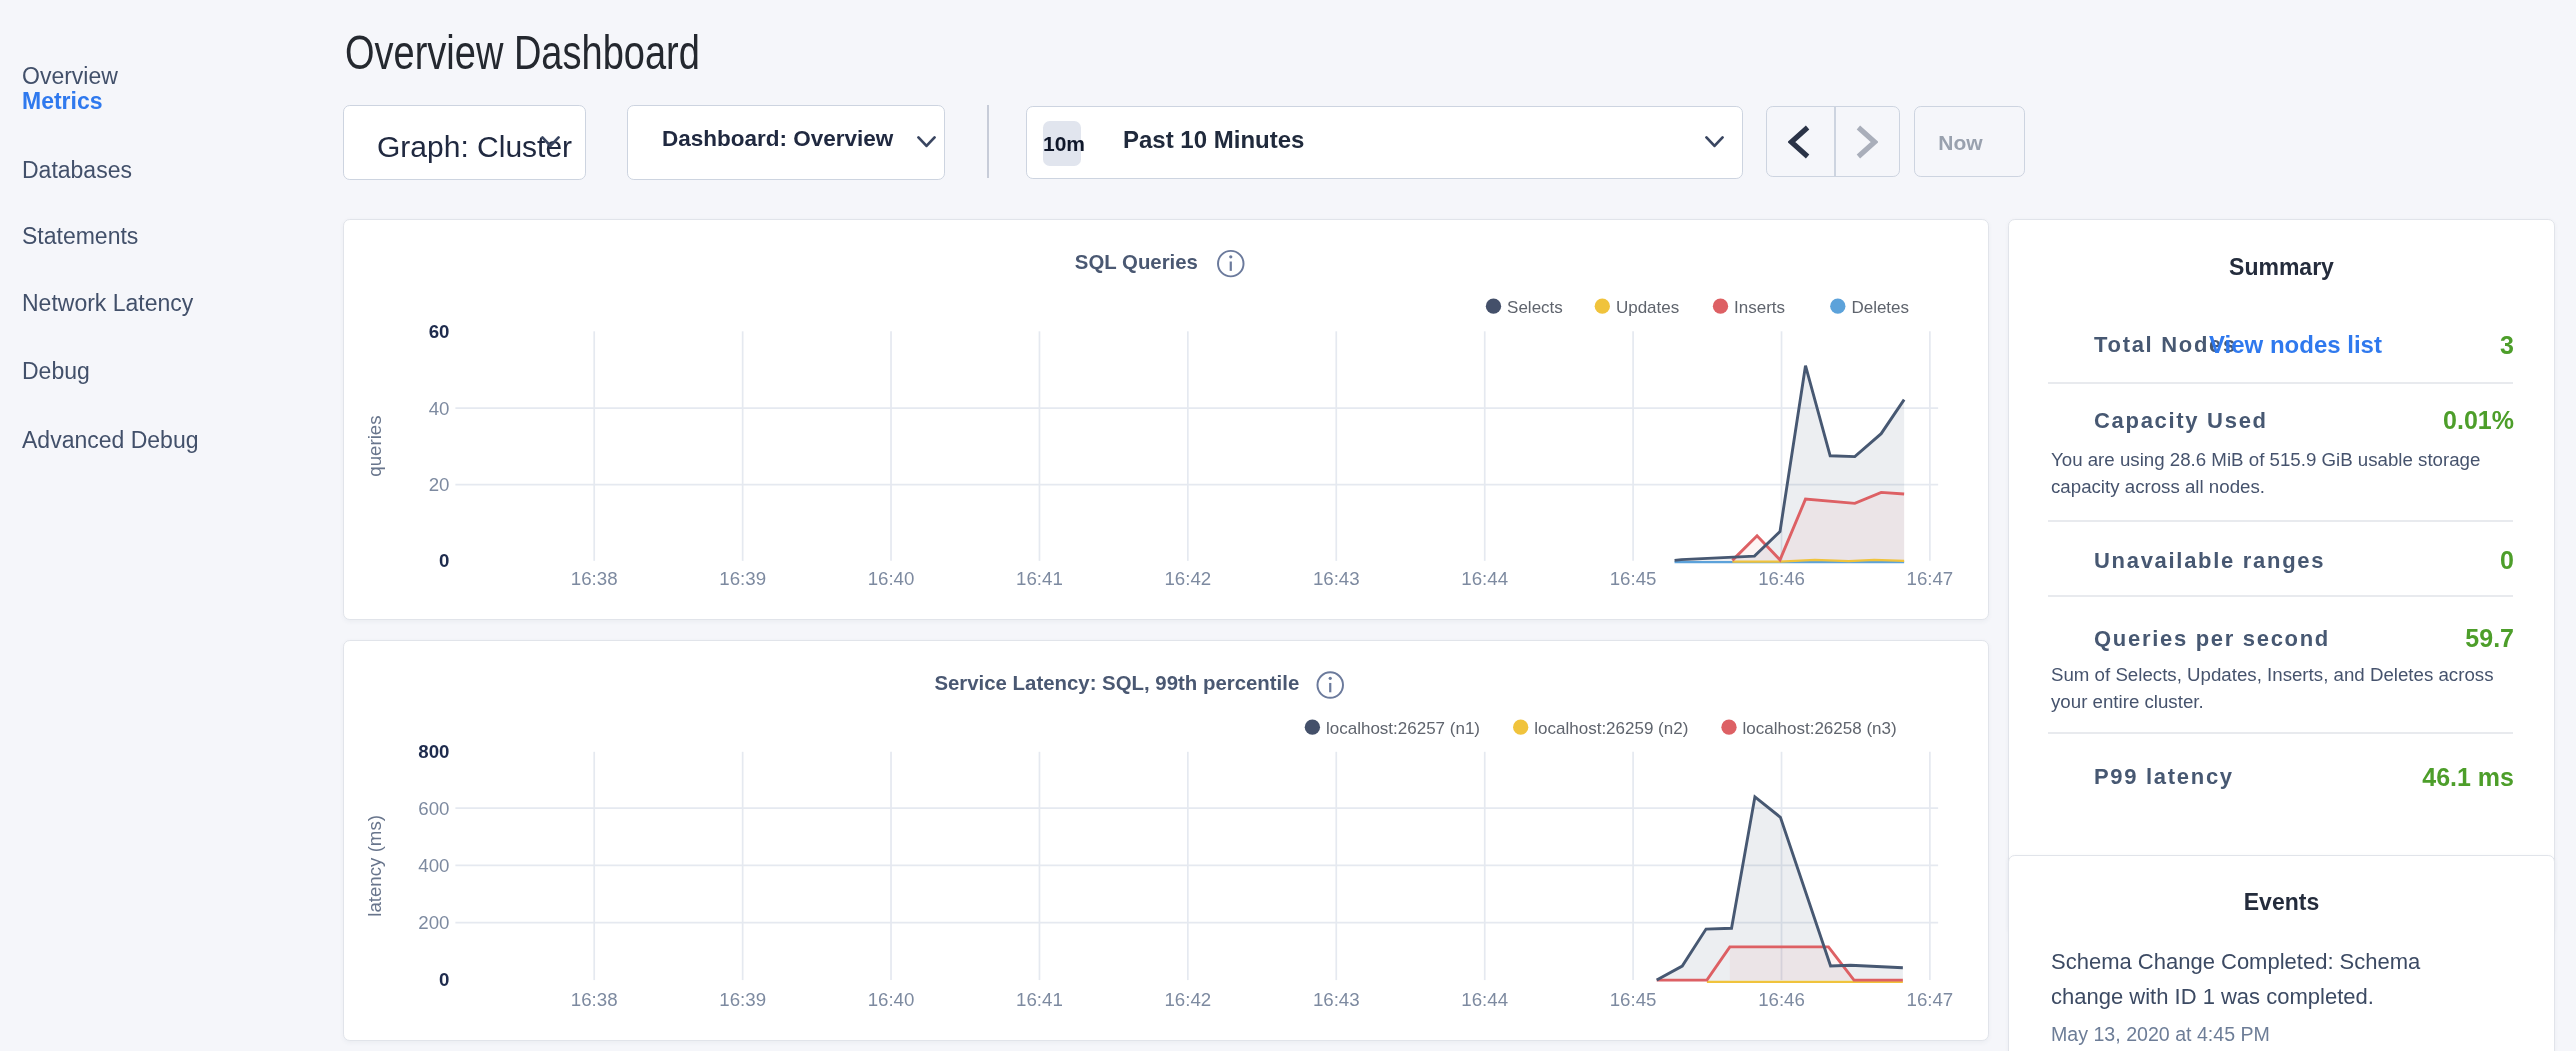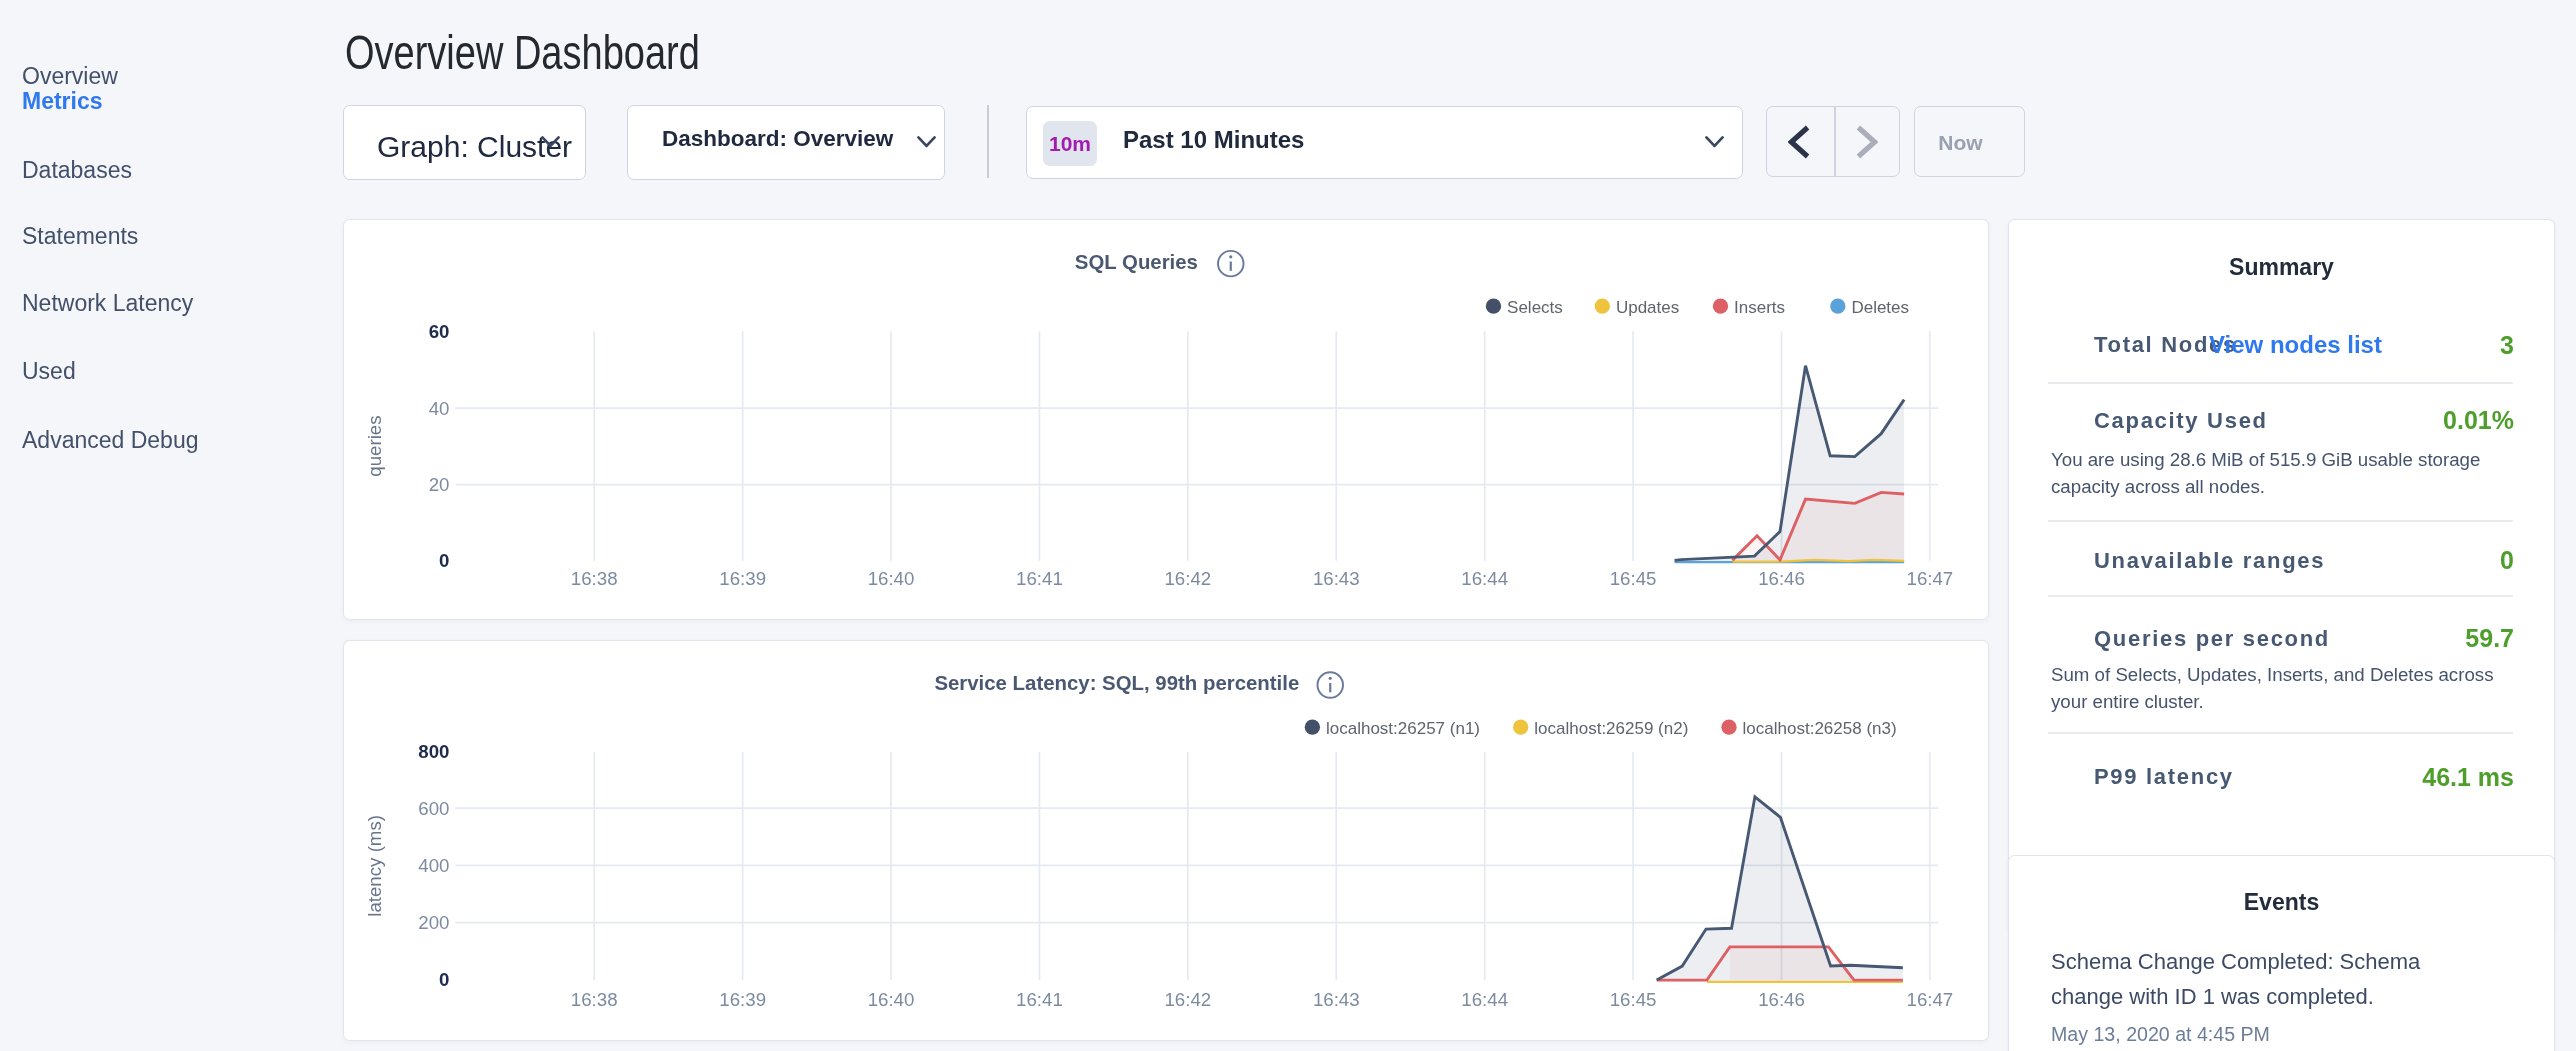--- a/index.html
+++ b/index.html
@@ -12,36 +12,36 @@
 .slabel { position:absolute; left:42px; font-weight:bold; font-size:22px; letter-spacing:1.7px; color:#475872; white-space:nowrap;margin-left:43px; }
 .sval { position:absolute; right:40px; font-weight:bold; font-size:25px; color:#4d9e2a; white-space:nowrap; }
 .stext { position:absolute; left:42px; font-size:18.7px; color:#46536d; line-height:27px; white-space:nowrap; }
 
 </style></head><body>
 <div class="navitem" style="top:18.3px;line-height:27px;margin-top:45px;">Overview</div>
 <div class="navitem" style="top:88px;line-height:27px;font-weight:bold;color:#2f79ee;">Metrics</div>
 <div class="navitem" style="top:157px;line-height:27px;">Databases</div>
 <div class="navitem" style="top:223px;line-height:27px;">Statements</div>
 <div class="navitem" style="top:290px;line-height:27px;">Network Latency</div>
-<div class="navitem" style="top:358px;line-height:27px;">Used</div>
+<div class="navitem" style="top:358px;line-height:27px;">Debug</div>
 <div class="navitem" style="top:427px;line-height:27px;">Advanced Debug</div>
 <div class="abs" style="left:345px;top:25.5px;font-size:38px;color:#24282f;line-height:43px;white-space:nowrap;transform:scaleY(1.25);transform-origin:left top">Overview Dashboard</div>
 <div class="ctl" style="left:343px;top:105px;width:243px;height:75px"></div>
 <div class="abs" style="left:377px;top:132px;font-size:30px;font-weight:normal;color:#202940;line-height:29px;white-space:nowrap">Graph: Cluster</div>
 <svg width="23" height="15.3" style="position:absolute;left:539px;top:134px" viewBox="0 0 27 18">
     <polyline points="4,4 13.5,14 23,4" fill="none" stroke="#3a4661" stroke-width="3.2" stroke-linecap="round" stroke-linejoin="round"></polyline>
   </svg>
 <div class="ctl" style="left:627px;top:105px;width:318px;height:75px"></div>
 <div class="abs" style="left:662px;top:124px;font-size:22.5px;font-weight:bold;color:#202940;line-height:29px;white-space:nowrap">Dashboard: Overview</div>
 <svg width="23" height="15.3" style="position:absolute;left:915px;top:134px" viewBox="0 0 27 18">
     <polyline points="4,4 13.5,14 23,4" fill="none" stroke="#3a4661" stroke-width="3.2" stroke-linecap="round" stroke-linejoin="round"></polyline>
   </svg>
 <div class="abs" style="left:987px;top:105px;width:1.7px;height:73px;background:#c7ccd8"></div>
 <div class="ctl" style="left:1026px;top:106px;width:717px;height:73px"></div>
-<div class="abs" style="left:1043px;top:121px;width:54px;height:45px;background:#e1e5ee;border-radius:6.8px;text-align:center;line-height:45px;font-size:21px;font-weight:bold;color:#a21caf">10m</div>
+<div class="abs" style="left:1043px;top:121px;width:38px;height:45px;background:#e1e5ee;border-radius:6.8px;text-align:center;line-height:45px;font-size:21px;font-weight:bold;color:#0f172a">10m</div>
 <div class="abs" style="left:1123px;top:125px;font-size:24px;font-weight:bold;color:#202a3c;line-height:29px;white-space:nowrap">Past 10 Minutes</div>
 <svg width="23" height="15.3" style="position:absolute;left:1703px;top:134px" viewBox="0 0 27 18">
     <polyline points="4,4 13.5,14 23,4" fill="none" stroke="#3a4661" stroke-width="3.2" stroke-linecap="round" stroke-linejoin="round"></polyline>
   </svg>
 <div class="ctl" style="left:1766px;top:106px;width:134px;height:71px;background:transparent"></div>
 <div class="abs" style="left:1834px;top:107px;width:1.7px;height:70px;background:#cdd4e0"></div>
 <svg width="23" height="36" style="position:absolute;left:1788px;top:124px" viewBox="0 0 27 42">
     <polyline points="23,4 4,21.0 23,38" fill="none" stroke="#2a3347" stroke-width="6" stroke-linejoin="miter"></polyline>
   </svg>
 <svg width="23" height="36" style="position:absolute;left:1855px;top:124px" viewBox="0 0 27 42">

